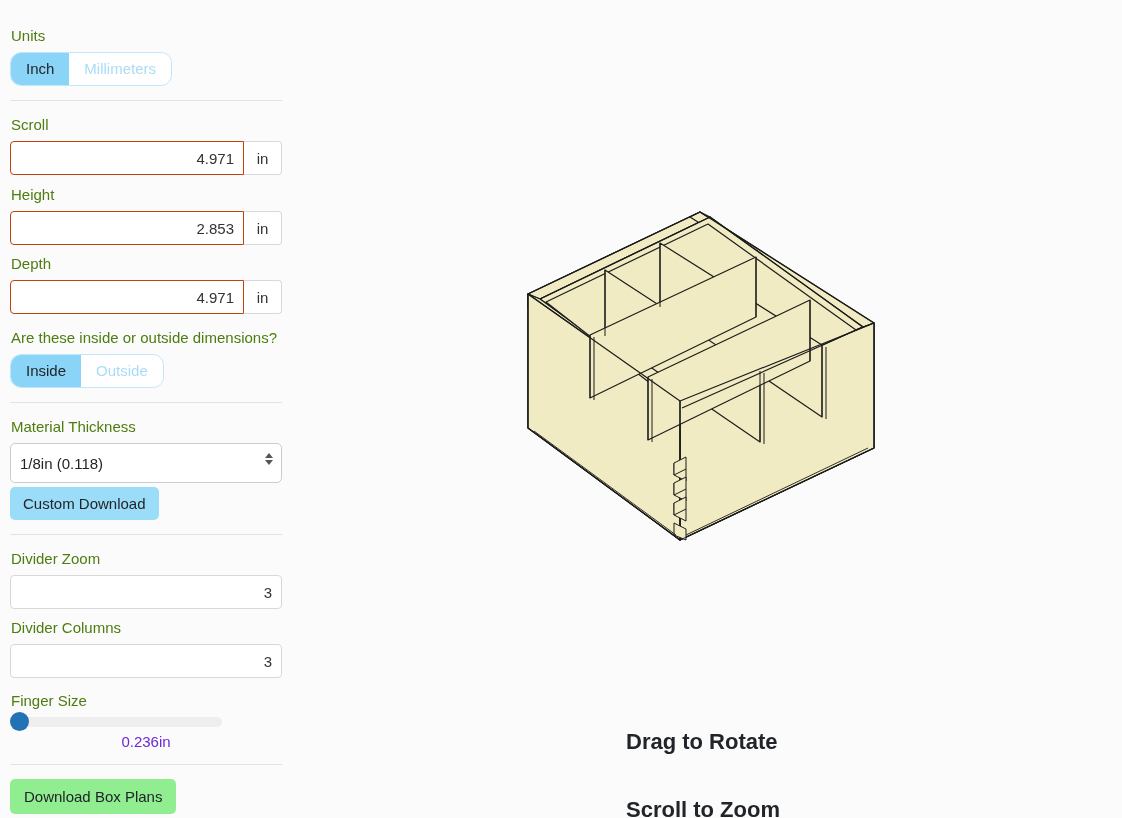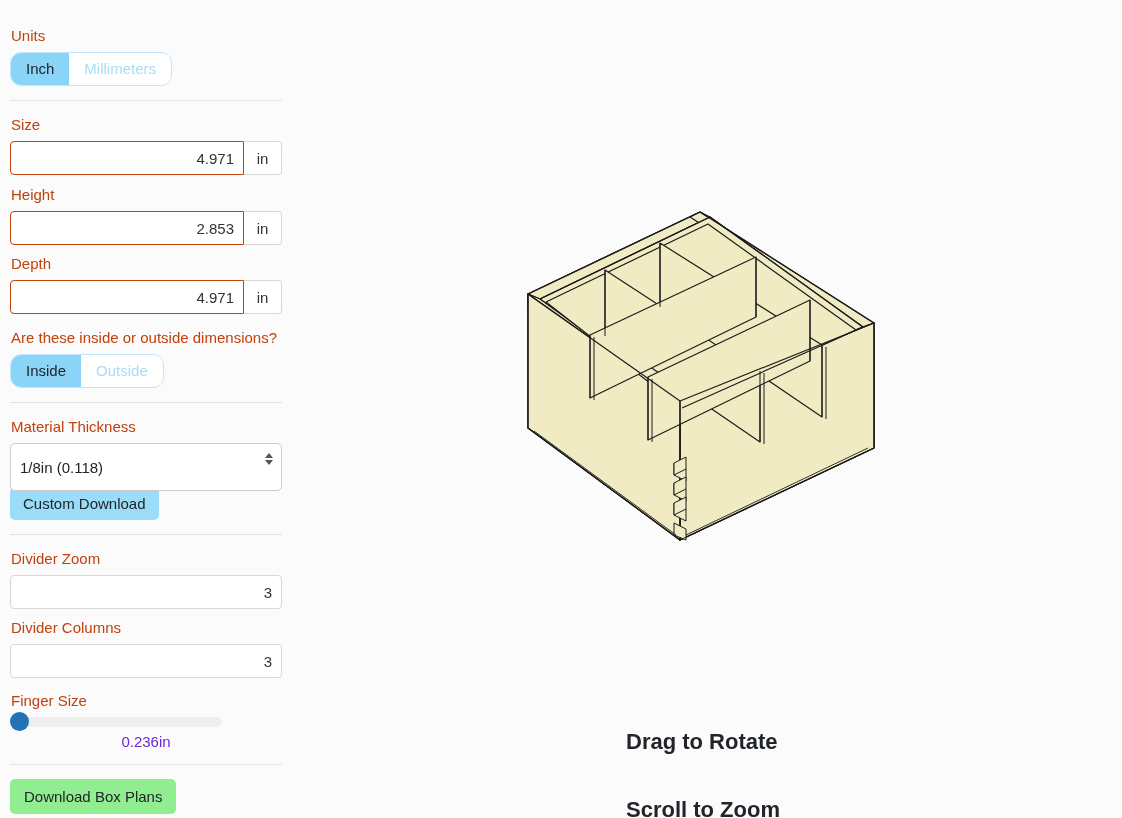--- a/index.html
+++ b/index.html
@@ -22,21 +22,21 @@
   .panel {
     position: absolute;
     left: 0; top: 0;
     width: 300px;
     height: 818px;
     padding: 26px 18px 0 10px;
   }
   .field-label {
     font-size: 15px;
     line-height: 20px;
-    color: #c2410c;
+    color: #4d7c0f;
     margin: 0 0 6px 1px;
   }
   .section-rule {
     border: 0;
     border-top: 1px solid #e3e3e3;
     margin: 14px 0 14px 0;
     width: 272px;
   }
 
   
@@ -110,21 +110,21 @@
   
   .select-wrap {
     position: relative;
     width: 272px;
     height: 32px;
   }
   .select-wrap select {
     -webkit-appearance: none;
     appearance: none;
     width: 272px;
-    height: 48px;
+    height: 40px;
     border: 1px solid #ccc;
     border-radius: 5px;
     background: #fff;
     font-family: "Liberation Sans", sans-serif;
     font-size: 15px;
     color: #212529;
     padding: 0 28px 0 9px;
     outline: none;
     cursor: pointer;
   }
@@ -249,21 +249,21 @@
     
     <div class="field-label">Units</div>
     <div class="segmented">
       <button class="seg-btn active">Inch</button>
       <button class="seg-btn">Millimeters</button>
     </div>
 
     <hr class="section-rule">
 
     
-    <div class="field-label">Size</div>
+    <div class="field-label">Scroll</div>
     <div class="input-row">
       <input class="val" type="text" value="4.971" style="">
       <span class="unit">in</span>
     </div>
 
     
     <div class="field-label" style="margin-top:10px;">Height</div>
     <div class="input-row">
       <input class="val" type="text" value="2.853" style="">
       <span class="unit">in</span>

